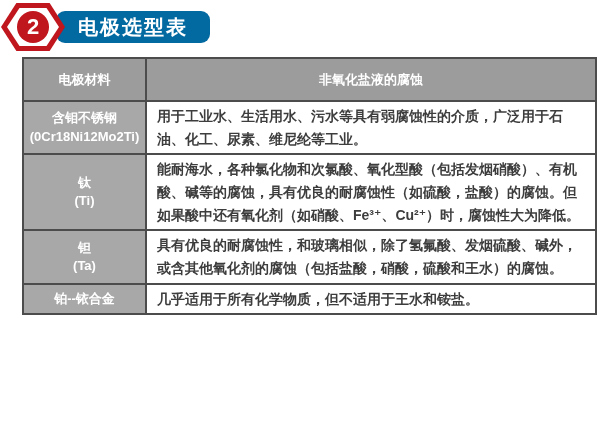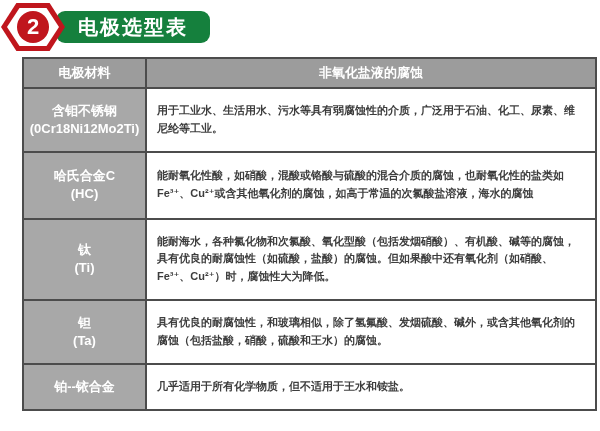--- a/index.html
+++ b/index.html
@@ -10,21 +10,21 @@
     font-family: "Liberation Sans", "DejaVu Sans", sans-serif;
     overflow: hidden;
   }
 
   
   .header-area { position: absolute; left: 0; top: 0; width: 600px; height: 55px; }
 
   .title-pill {
     position: absolute; left: 56px; top: 11px;
     width: 154px; height: 32px;
-    background: #15803d;
+    background: #0369a1;
     border-radius: 9px;
     color: #ffffff;
     font-size: 20px; font-weight: bold;
     text-align: center; line-height: 32px;
     letter-spacing: 2px;
   }
 
   .hex-badge { position: absolute; left: 1px; top: 3px; width: 64px; height: 48px; }
   .hex-outer {
     position: absolute; left: 0; top: 0; width: 64px; height: 48px;
@@ -51,35 +51,35 @@
     border-collapse: collapse;
     table-layout: fixed;
   }
   .electrode-table td, .electrode-table th {
     border: 2px solid #4c4c4c;
     vertical-align: middle;
   }
   .electrode-table th {
     background: #9c9c9c; color: #ffffff;
     font-size: 13px; font-weight: bold;
-    height: 30px; text-align: center; margin-top: 36px;
+    height: 43px; text-align: center; margin-top: 36px;
   }
   .col-mat { width: 123px; }
   td.mat {
     background: #a8a8a8; color: #ffffff;
     font-weight: bold; font-size: 13px;
     text-align: center; line-height: 1.4;
     padding: 2px 2px;
   }
   .mat-name, .mat-code { display: block; }
   td.perf {
     background: #ffffff; color: #3d3d3d;
-    font-size: 11px; font-weight: bold;
+    font-size: 14px; font-weight: bold;
     line-height: 1.62;
-    padding: 13px 10px;
+    padding: 3px 10px;
     text-align: left;
   }
   tr.r1 td { height: 47px; }
   tr.r2 td { height: 45px; }
   tr.r3 td { height: 67px; }
   tr.r4 td { height: 72px; }
   tr.r5 td { height: 45px; }
   tr.r6 td { height: 22px; }
   tr.r7 td { height: 22px; }
 </style>
@@ -105,27 +105,20 @@
     <th>电极材料</th>
     <th>非氧化盐液的腐蚀</th>
   </tr>
   <tr class="r1">
     <td class="mat">
       <span class="mat-name">含钼不锈钢</span>
       <span class="mat-code">(0Cr18Ni12Mo2Ti)</span>
     </td>
     <td class="perf">用于工业水、生活用水、污水等具有弱腐蚀性的介质，广泛用于石油、化工、尿素、维尼纶等工业。</td>
   </tr>
-  <tr class="r3">
-    <td class="mat">
-      <span class="mat-name">哈氏合金C</span>
-      <span class="mat-code">(HC)</span>
-    </td>
-    <td class="perf">能耐氧化性酸，如硝酸，混酸或铬酸与硫酸的混合介质的腐蚀，也耐氧化性的盐类如Fe³⁺、Cu²⁺或含其他氧化剂的腐蚀，如高于常温的次氯酸盐溶液，海水的腐蚀</td>
-  </tr>
   <tr class="r4">
     <td class="mat">
       <span class="mat-name">钛</span>
       <span class="mat-code">(Ti)</span>
     </td>
     <td class="perf">能耐海水，各种氯化物和次氯酸、氧化型酸（包括发烟硝酸）、有机酸、碱等的腐蚀，具有优良的耐腐蚀性（如硫酸，盐酸）的腐蚀。但如果酸中还有氧化剂（如硝酸、Fe³⁺、Cu²⁺）时，腐蚀性大为降低。</td>
   </tr>
   <tr class="r5">
     <td class="mat">
       <span class="mat-name">钽</span>

